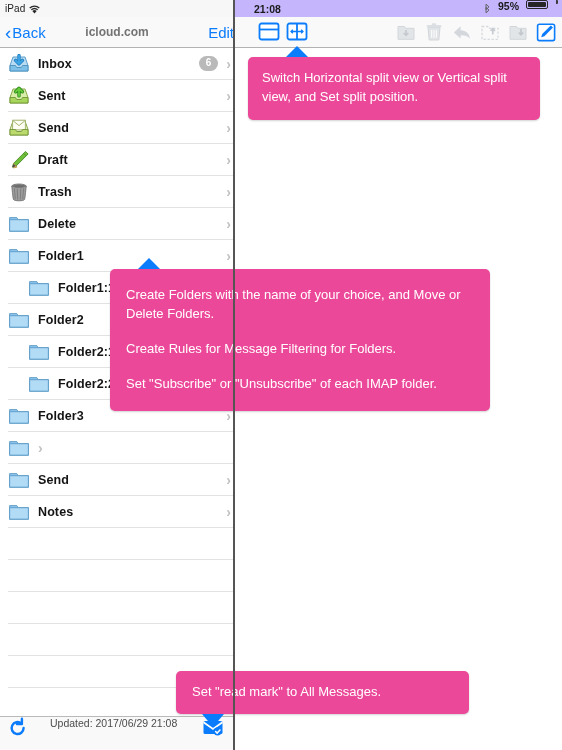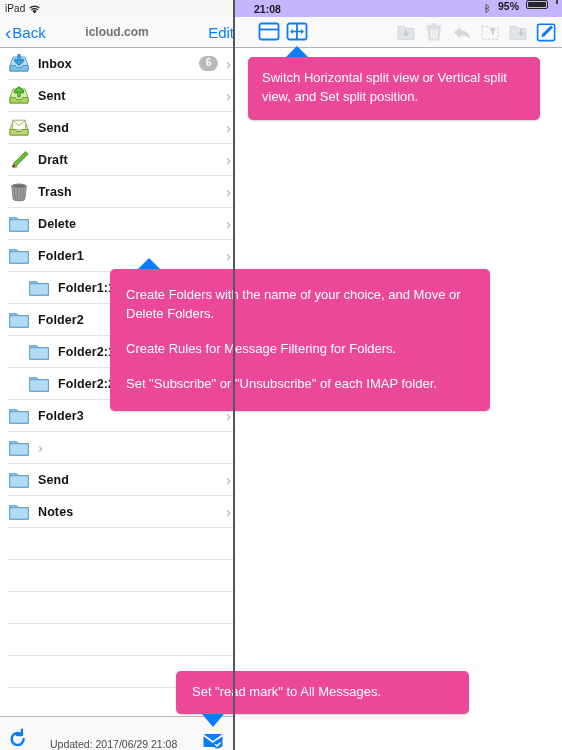--- a/index.html
+++ b/index.html
@@ -81,21 +81,21 @@
     background:#b9b9b9; color:#fff; font-size:10px; font-weight:bold;
     border-radius:9px; padding:1px 7px 2px; margin-right:8px; line-height:1.2;
   }
   .disc { color:#c2c2c2; font-size:14px; font-weight:600; margin-right:2px; }
   .row.empty { height:32px; }
 
   
   .bottombar {
     position:absolute; left:0; bottom:0; width:233px; height:34px;
     background:#f9f9f9; border-top:1px solid #b9b9b9;
-    display:flex; align-items:flex-end;
+    display:flex; align-items:flex-start;
   }
   .refresh-ic { margin-left:8px; width:20px; height:22px; cursor:pointer;}
   .updated-txt { font-size:10.5px; color:#4c4c4c; margin-left:22px; }
   .readmark-ic { position:absolute; left:202px; width:22px; height:20px; cursor:pointer;}
 
   
   .callout {
     position:absolute; background:#ec4899; border-radius:5px;
     color:#fff; z-index:20; box-shadow:0 1px 2px rgba(0,0,0,0.18);
   }

